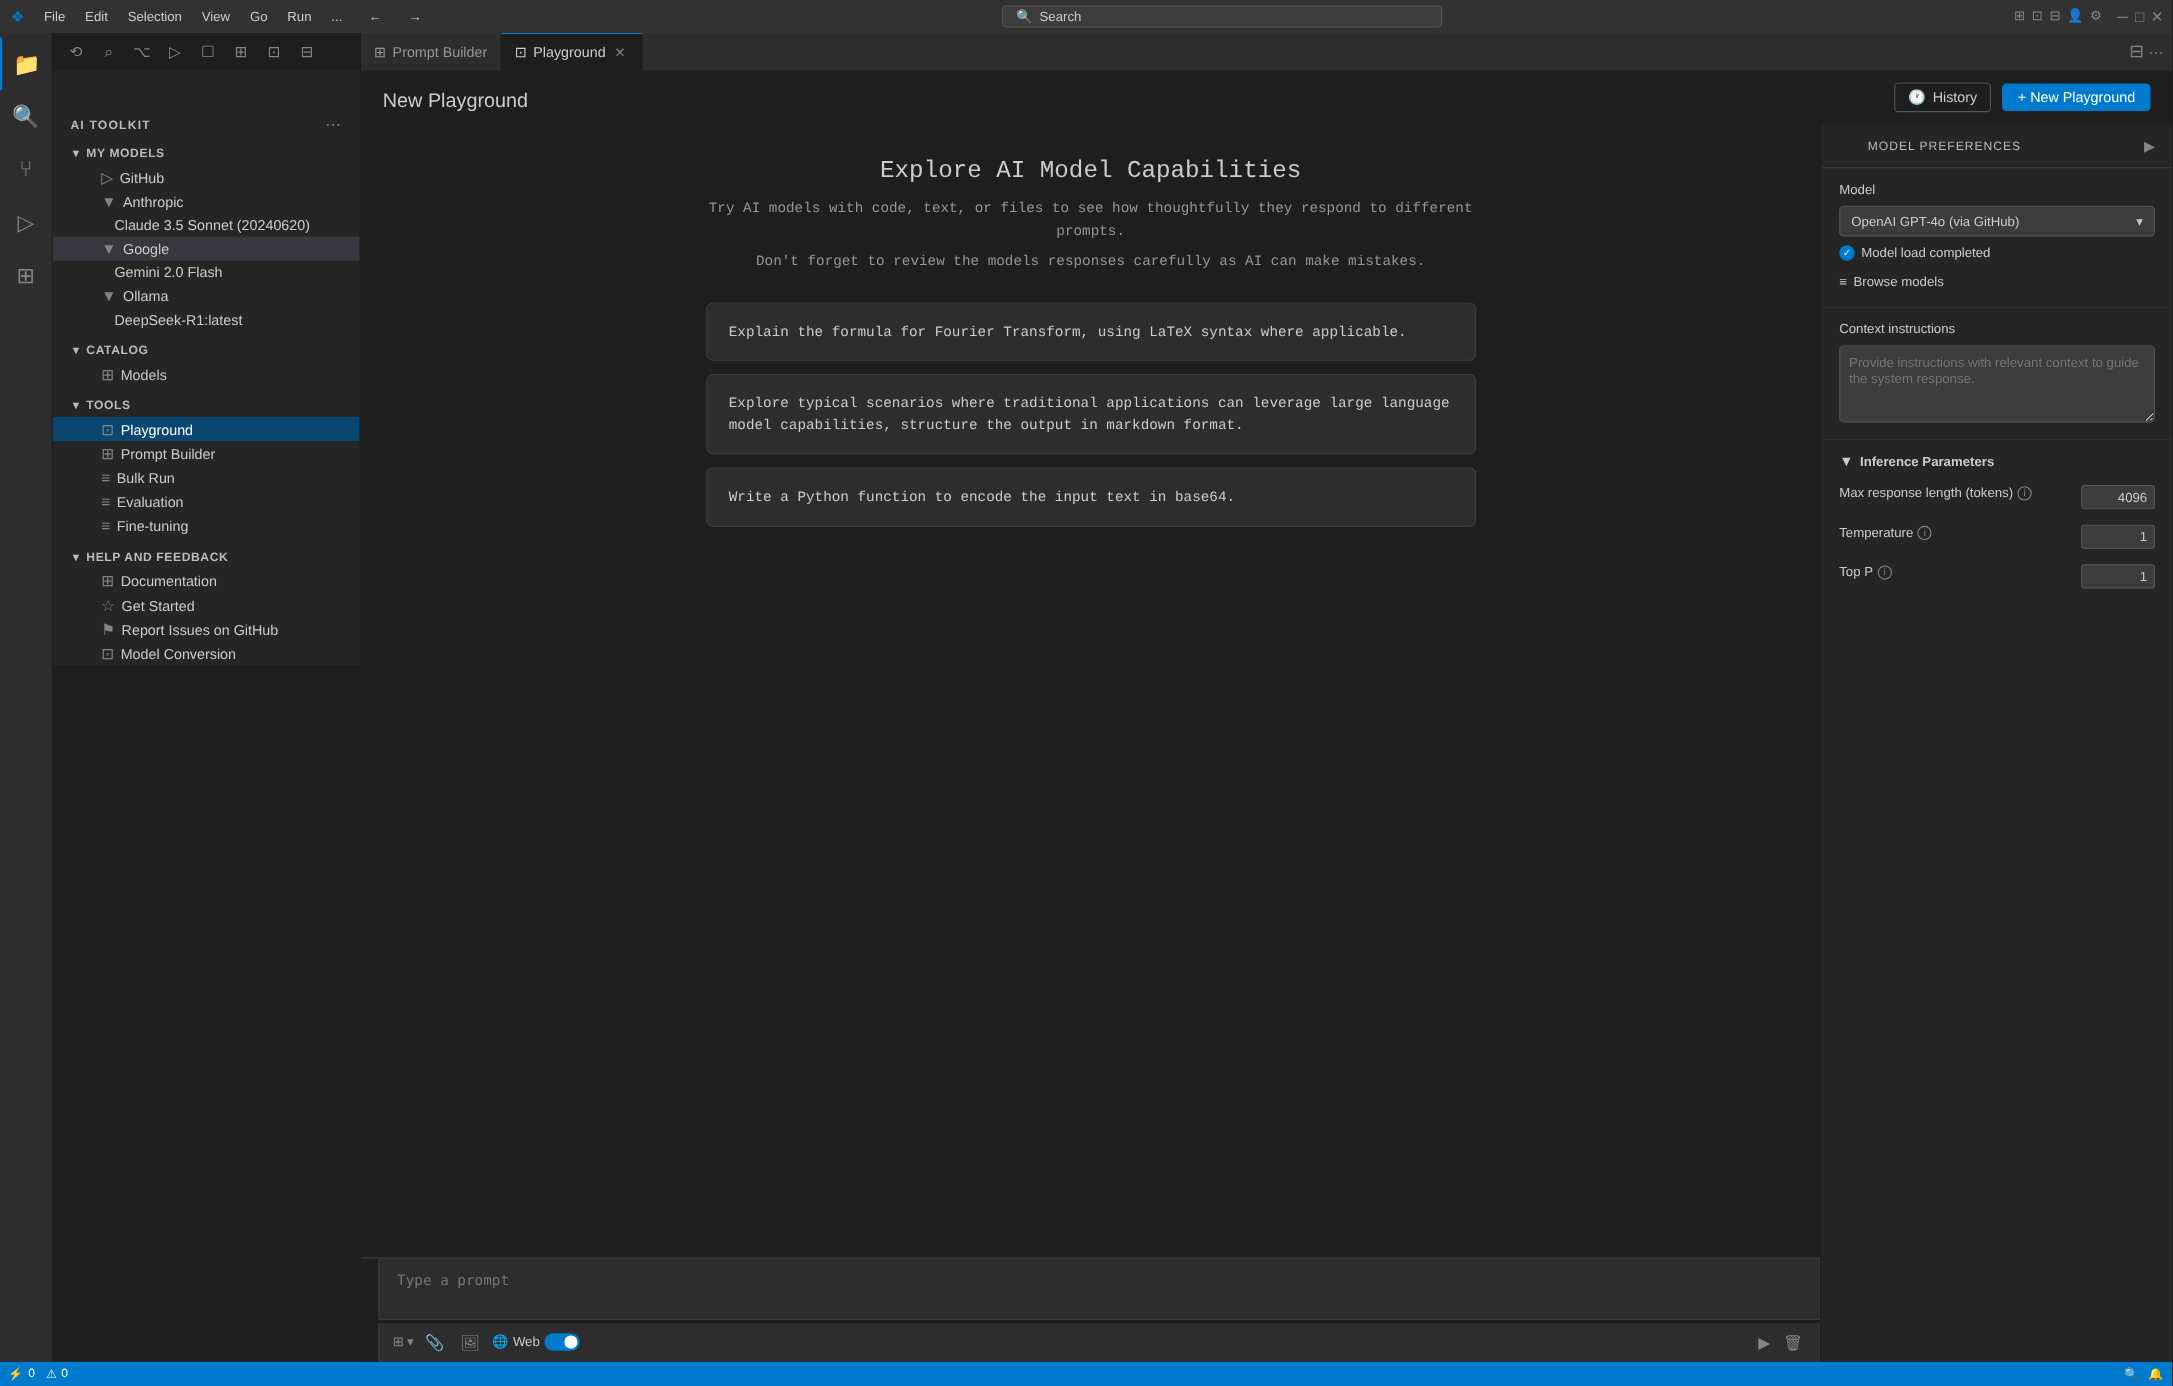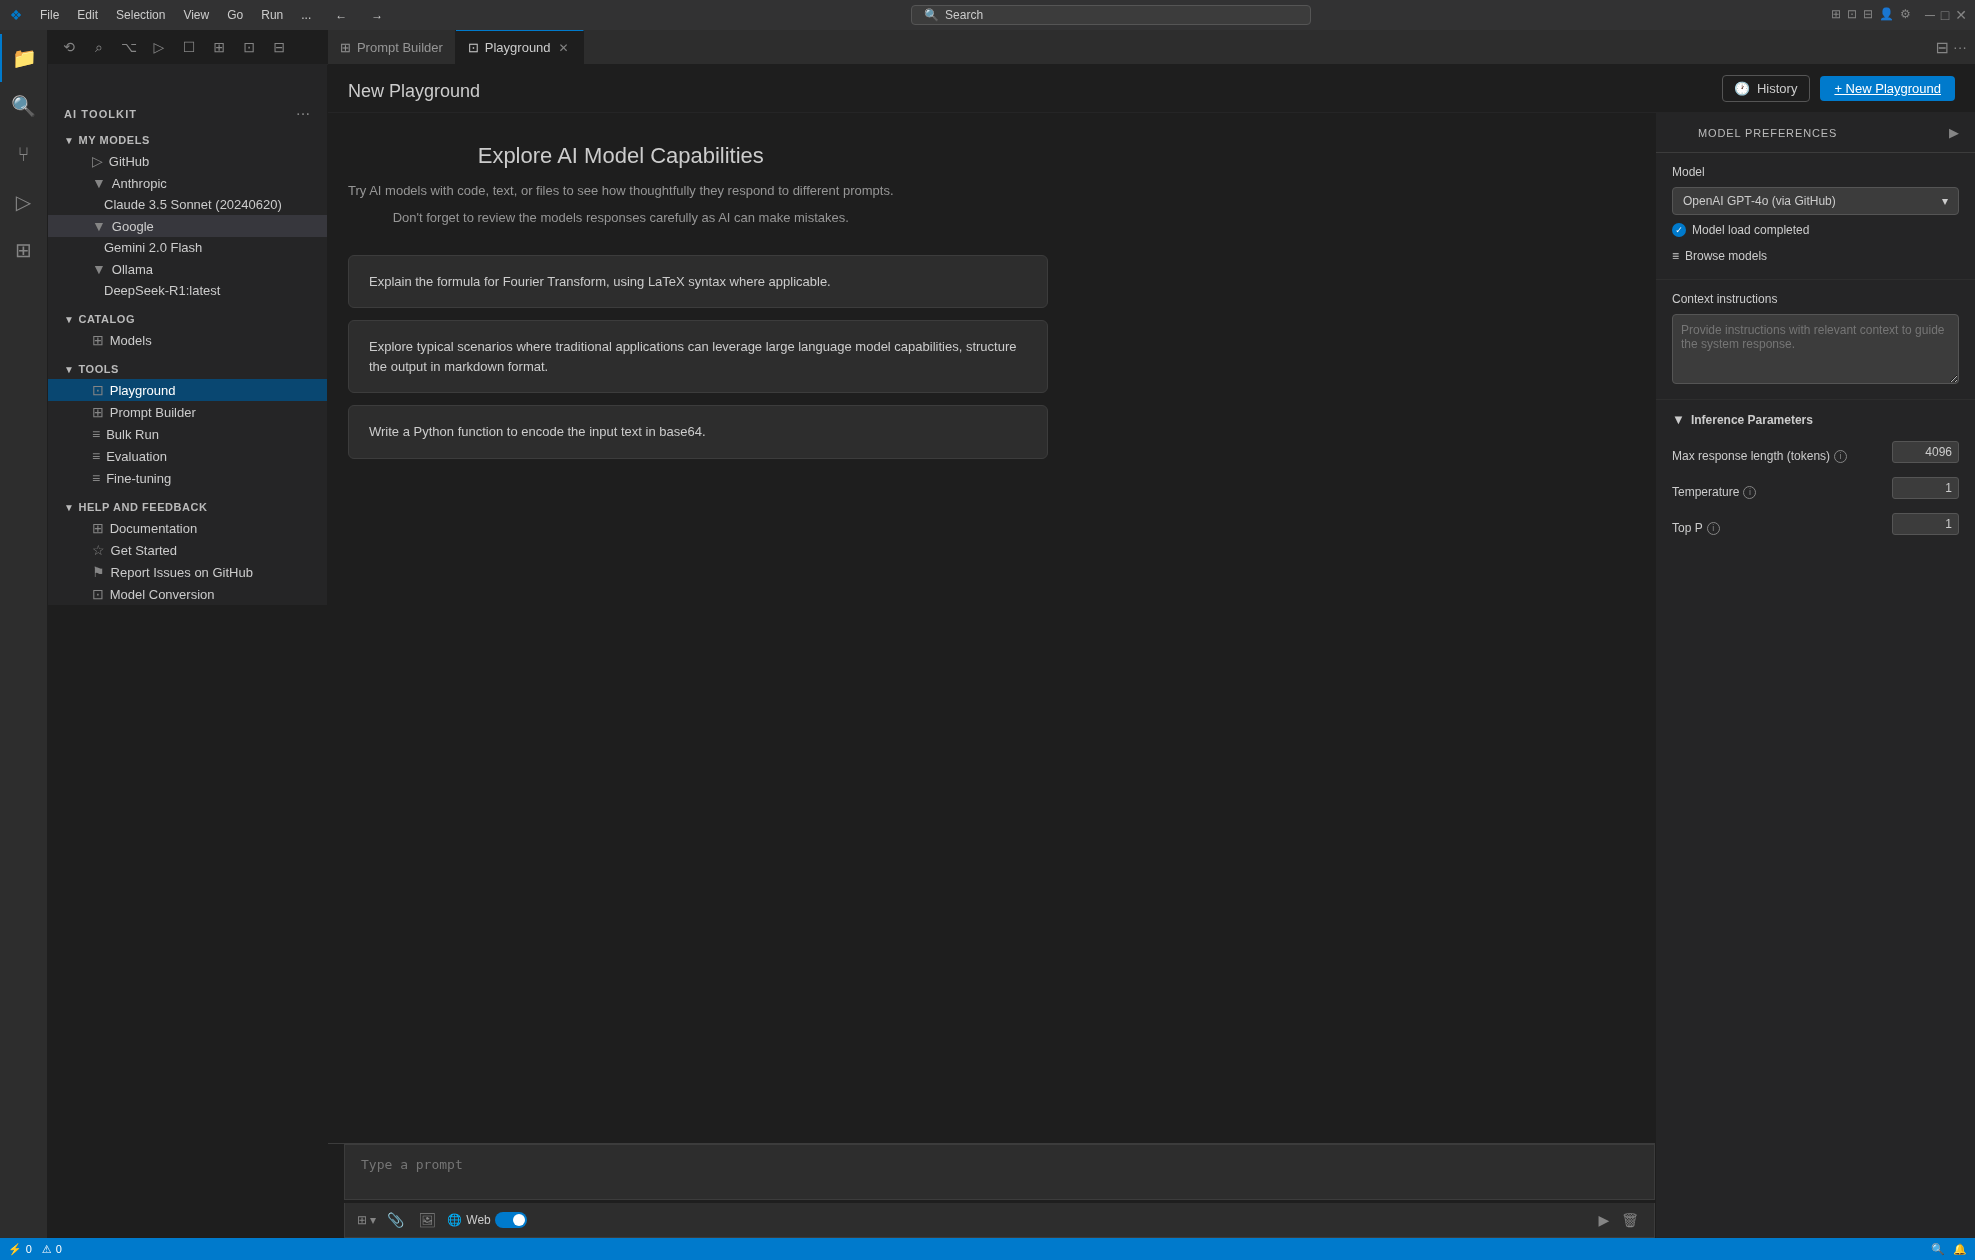--- a/index.html
+++ b/index.html
@@ -248,21 +248,20 @@
       align-items: center;
       gap: 6px;
       padding: 5px 14px;
       background: #007acc;
       border: none;
       border-radius: 4px;
       cursor: pointer;
       color: #ffffff;
       font-size: 13px;
       font-weight: 500;
-      text-decoration: underline;
     }
 
     
     .workspace {
       display: flex;
       flex: 1;
       overflow: hidden;
     }
 
     
@@ -272,21 +271,22 @@
       flex-direction: column;
       overflow: hidden;
       background: #1e1e1e;
     }
     .playground-area {
       flex: 1;
       overflow-y: auto;
       padding: 30px 20px;
       display: flex;
       flex-direction: column;
-      align-items: flex-start;
+      align-items: center;
+      font-family: Liberation Mono, monospace;
     }
     .explore-section {
       text-align: center;
       margin-bottom: 30px;
       max-width: 700px;
     }
     .explore-title {
       font-size: 22px;
       font-weight: 400;
       color: #cccccc;
@@ -488,21 +488,21 @@
       margin-bottom: 14px;
       cursor: pointer;
     }
     .inference-title {
       font-size: 12px;
       color: #cccccc;
       font-weight: 700;
     }
     .param-row {
       display: flex;
-      align-items: flex-end;
+      align-items: flex-start;
       justify-content: space-between;
       margin-bottom: 14px;
     }
     .param-label {
       display: flex;
       align-items: center;
       gap: 4px;
       font-size: 12px;
       color: #cccccc;
     }

